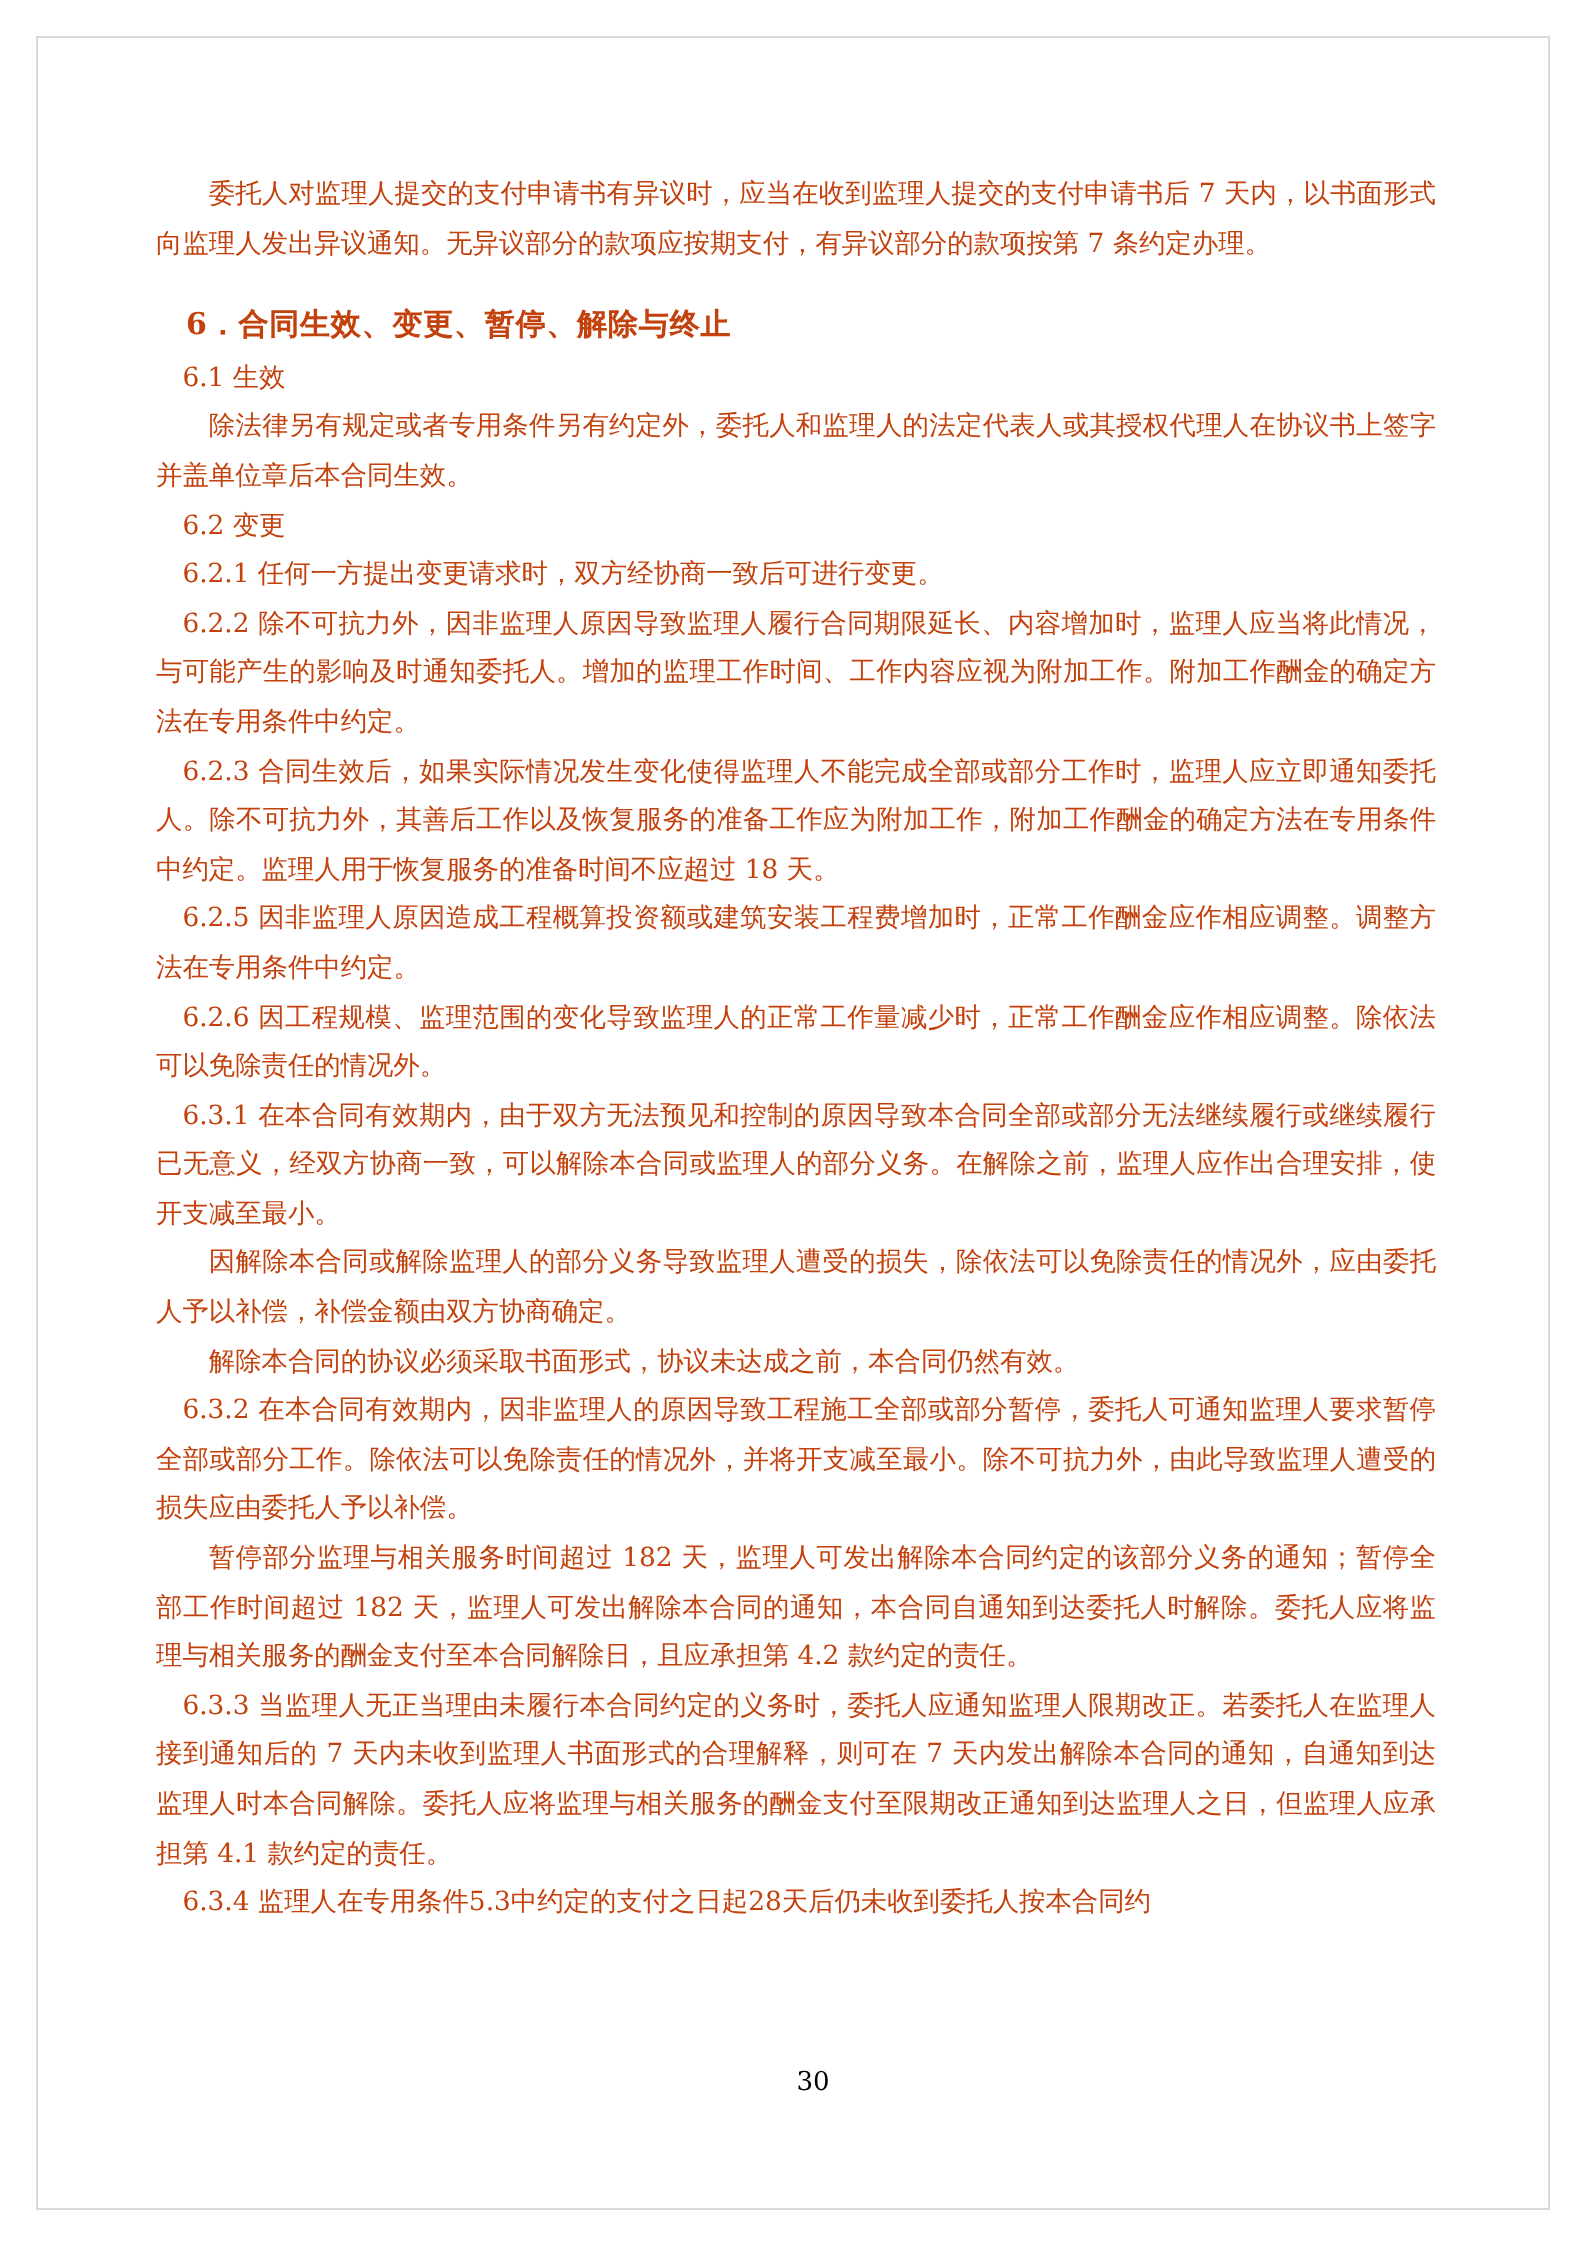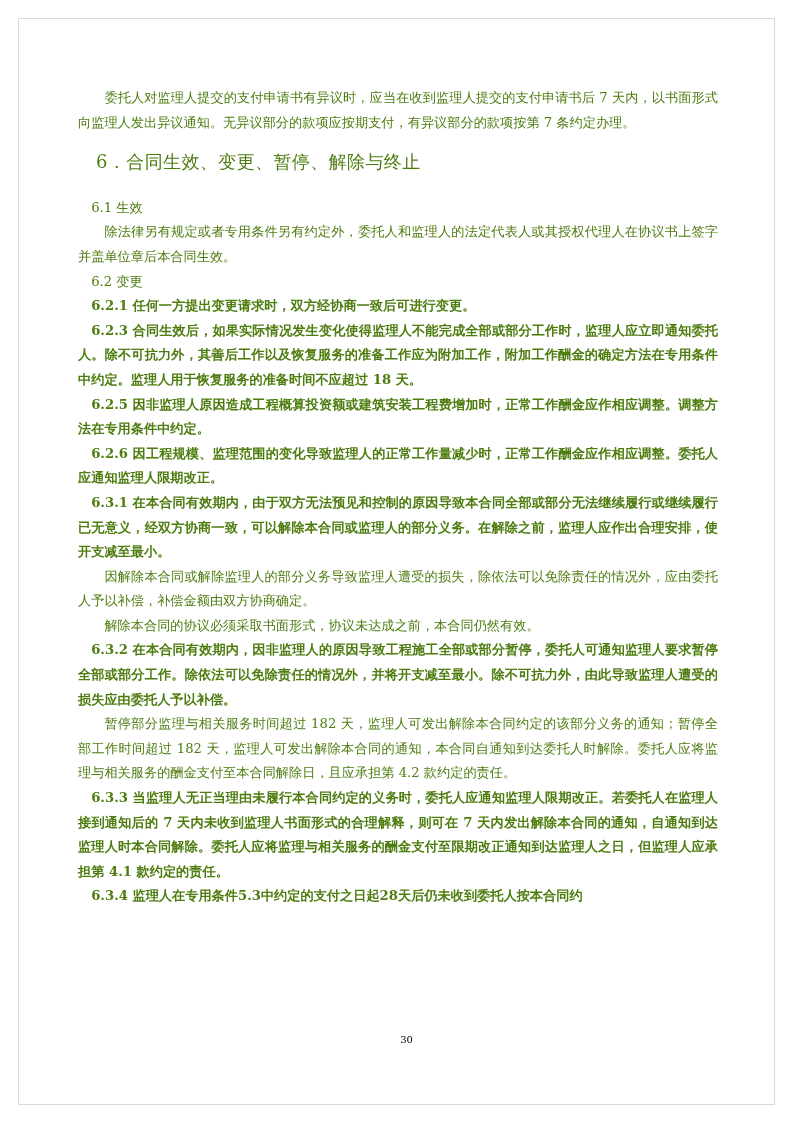--- a/index.html
+++ b/index.html
@@ -29,75 +29,75 @@
     pointer-events: none;
   }
   .content {
     position: absolute;
     left: 78px;
     top: 86px;
     width: 640px;
     font-family: "DejaVu Serif", "Liberation Serif", serif;
     font-size: 13.2px;
     line-height: 24.6px;
-    color: #4d7c0f;
+    color: #c2410c;
     text-align: justify;
     text-justify: inter-ideograph;
   }
   p {
     margin: 0;
     padding: 0;
     text-align: justify;
   }
   .heading {
-    font-weight: normal;
-    font-size: 18px;
+    font-weight: bold;
+    font-size: 15px;
     margin-top: 15px;
-    margin-bottom: 21px;
+    margin-bottom: 3px;
     text-indent: 1em;
     letter-spacing: 0.4px;
   }
   .sec {
     text-indent: 1em;
   }
   .sub {
     text-indent: 1em;
-    font-weight: bold;
   }
   .blk {
     text-indent: 2em;
   }
   .page-number {
     position: absolute;
     left: 0;
     right: 0;
     top: 1034px;
     text-align: center;
     font-family: "DejaVu Serif", "Liberation Serif", serif;
-    font-size: 10px;
+    font-size: 13px;
     color: #000;
     padding-left: 20px;
   }
 </style>
 </head>
 <body>
 
 <div class="page">
   <div class="page-border"></div>
 
   <div class="content">
     <p class="blk">委托人对监理人提交的支付申请书有异议时，应当在收到监理人提交的支付申请书后 7 天内，以书面形式向监理人发出异议通知。无异议部分的款项应按期支付，有异议部分的款项按第 7 条约定办理。</p>
     <p class="heading">6．合同生效、变更、暂停、解除与终止</p>
     <p class="sec">6.1 生效</p>
     <p class="blk">除法律另有规定或者专用条件另有约定外，委托人和监理人的法定代表人或其授权代理人在协议书上签字并盖单位章后本合同生效。</p>
     <p class="sec">6.2 变更</p>
     <p class="sub">6.2.1 任何一方提出变更请求时，双方经协商一致后可进行变更。</p>
+    <p class="sub">6.2.2 除不可抗力外，因非监理人原因导致监理人履行合同期限延长、内容增加时，监理人应当将此情况，与可能产生的影响及时通知委托人。增加的监理工作时间、工作内容应视为附加工作。附加工作酬金的确定方法在专用条件中约定。</p>
     <p class="sub">6.2.3 合同生效后，如果实际情况发生变化使得监理人不能完成全部或部分工作时，监理人应立即通知委托人。除不可抗力外，其善后工作以及恢复服务的准备工作应为附加工作，附加工作酬金的确定方法在专用条件中约定。监理人用于恢复服务的准备时间不应超过 18 天。</p>
     <p class="sub">6.2.5 因非监理人原因造成工程概算投资额或建筑安装工程费增加时，正常工作酬金应作相应调整。调整方法在专用条件中约定。</p>
-    <p class="sub">6.2.6 因工程规模、监理范围的变化导致监理人的正常工作量减少时，正常工作酬金应作相应调整。委托人应通知监理人限期改正。</p>
+    <p class="sub">6.2.6 因工程规模、监理范围的变化导致监理人的正常工作量减少时，正常工作酬金应作相应调整。除依法可以免除责任的情况外。</p>
     <p class="sub">6.3.1 在本合同有效期内，由于双方无法预见和控制的原因导致本合同全部或部分无法继续履行或继续履行已无意义，经双方协商一致，可以解除本合同或监理人的部分义务。在解除之前，监理人应作出合理安排，使开支减至最小。</p>
     <p class="blk">因解除本合同或解除监理人的部分义务导致监理人遭受的损失，除依法可以免除责任的情况外，应由委托人予以补偿，补偿金额由双方协商确定。</p>
     <p class="blk">解除本合同的协议必须采取书面形式，协议未达成之前，本合同仍然有效。</p>
     <p class="sub">6.3.2 在本合同有效期内，因非监理人的原因导致工程施工全部或部分暂停，委托人可通知监理人要求暂停全部或部分工作。除依法可以免除责任的情况外，并将开支减至最小。除不可抗力外，由此导致监理人遭受的损失应由委托人予以补偿。</p>
     <p class="blk">暂停部分监理与相关服务时间超过 182 天，监理人可发出解除本合同约定的该部分义务的通知；暂停全部工作时间超过 182 天，监理人可发出解除本合同的通知，本合同自通知到达委托人时解除。委托人应将监理与相关服务的酬金支付至本合同解除日，且应承担第 4.2 款约定的责任。</p>
     <p class="sub">6.3.3 当监理人无正当理由未履行本合同约定的义务时，委托人应通知监理人限期改正。若委托人在监理人接到通知后的 7 天内未收到监理人书面形式的合理解释，则可在 7 天内发出解除本合同的通知，自通知到达监理人时本合同解除。委托人应将监理与相关服务的酬金支付至限期改正通知到达监理人之日，但监理人应承担第 4.1 款约定的责任。</p>
     <p class="sub">6.3.4 监理人在专用条件5.3中约定的支付之日起28天后仍未收到委托人按本合同约</p>
   </div>
 
   <div class="page-number">30</div>

